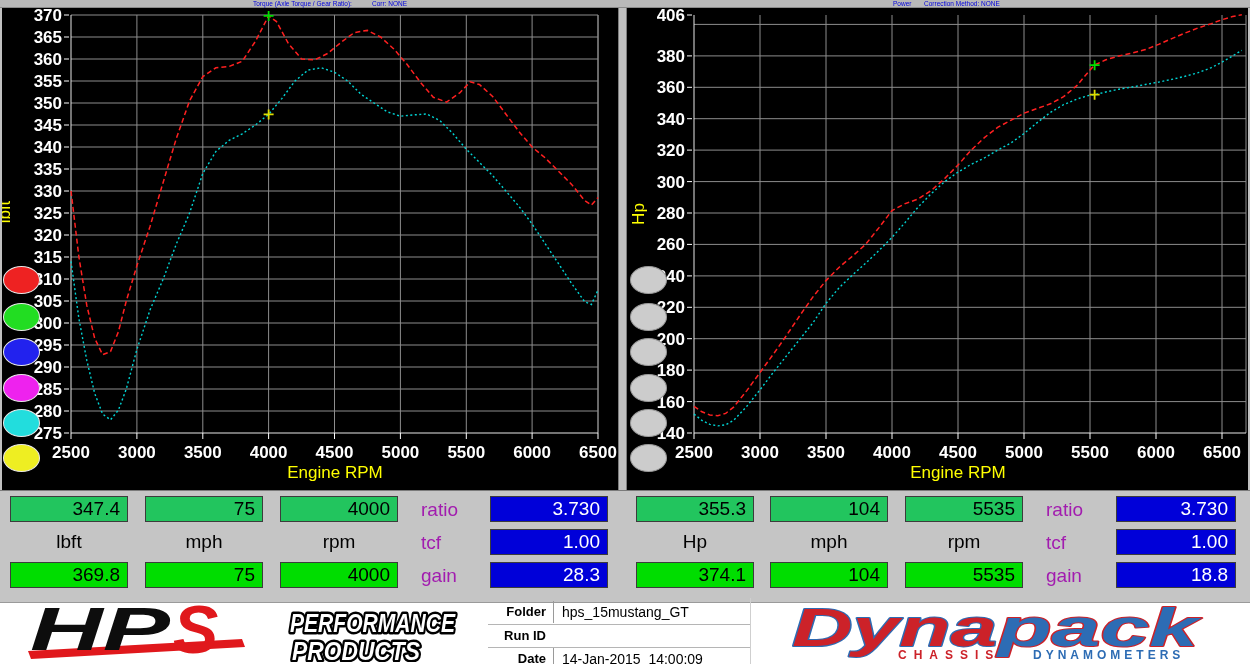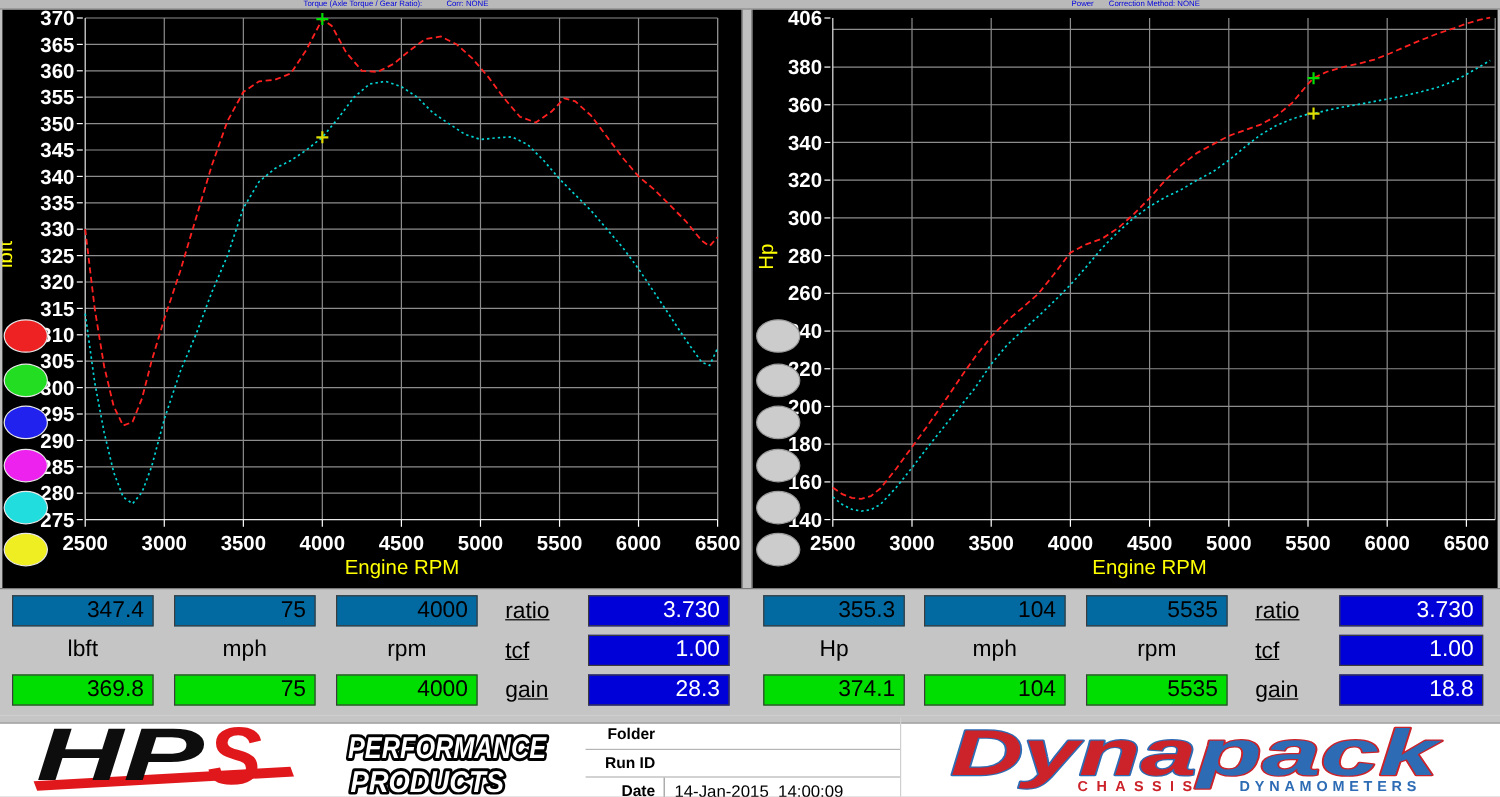--- a/index.html
+++ b/index.html
@@ -17,25 +17,25 @@
   .win-edge{position:absolute;top:0;width:2px;height:490px;background:#c0c0c0;z-index:4;}
   .legend-btn{position:absolute;width:37px;height:28px;border-radius:50%;box-sizing:border-box;z-index:6;}
   .tick{fill:#ffffff;font:700 17px "Liberation Sans",sans-serif;}
   .axis-title{fill:#ffff00;font:400 17px "Liberation Sans",sans-serif;}
 
   
   .readouts{position:absolute;left:0;top:490px;width:1250px;height:106px;background:#c5c5c5;
             border-top:1px solid #7a7a7a;box-sizing:border-box;}
   .ro-box{position:absolute;width:118px;height:26px;border:1px solid #3c3c3c;box-sizing:border-box;
           font-size:19px;line-height:24px;text-align:right;padding-right:7px;color:#000;}
-  .yellow{background:#0369a1;padding-left:30px;}
+  .yellow{background:#22c55e;padding-left:30px;}
   .green{background:#00dd00;}
   .bluebox{background:#0000d9;color:#fff;}
   .ro-unit{position:absolute;width:118px;font-size:19px;text-align:center;color:#000;}
-  .ro-param{position:absolute;font-size:19px;color:#000000;text-decoration:underline;}
+  .ro-param{position:absolute;font-size:19px;color:#a21caf;}
 
   
   .footer{position:absolute;left:0;top:596px;width:1250px;height:68px;background:#ffffff;}
   .footer-topstrip{position:absolute;left:0;top:0;width:1250px;height:7px;background:#c5c5c5;
                    border-bottom:1px solid #9a9a9a;box-sizing:border-box;}
   .logo-svg{position:absolute;top:2px;}
   .info-panel{position:absolute;left:488px;top:2px;width:262px;height:66px;border-right:1px solid #cfcfcf;}
   .info-row{position:absolute;left:0;width:262px;height:22px;line-height:22px;}
   .info-row.sep{border-top:1px solid #b5b5b5;}
   .info-label{position:absolute;left:0;width:58px;text-align:right;font-weight:700;font-size:13px;color:#000;}
@@ -292,20 +292,21 @@
       <polygon points="8,53 222,41 225,49 11,61" fill="#e0181c"></polygon>
       <text x="10" y="52" textLength="140" lengthAdjust="spacingAndGlyphs" font-family="Liberation Sans, sans-serif" font-size="62" font-weight="900" font-style="italic" fill="#0d0d0d">HP</text>
       <text x="153" y="55" font-family="Liberation Sans, sans-serif" font-size="68" font-weight="900" font-style="italic" fill="#e0181c">S</text>
       <text x="270" y="34" textLength="165" lengthAdjust="spacingAndGlyphs" font-family="Liberation Sans, sans-serif" font-size="25" font-weight="900" font-style="italic" fill="#ffffff" stroke="#000000" stroke-width="5" paint-order="stroke" stroke-linejoin="round">PERFORMANCE</text>
       <text x="272" y="62" textLength="128" lengthAdjust="spacingAndGlyphs" font-family="Liberation Sans, sans-serif" font-size="25" font-weight="900" font-style="italic" fill="#ffffff" stroke="#000000" stroke-width="5" paint-order="stroke" stroke-linejoin="round">PRODUCTS</text>
     </svg>
 
     <div class="info-panel">
       <div class="info-row" style="top:3px">
         <span class="info-label">Folder</span>
+        <span class="info-value">hps_15mustang_GT</span>
       </div>
       <div class="info-row sep" style="top:26px">
         <span class="info-label">Run ID</span>
       </div>
       <div class="info-row sep" style="top:49px">
         <span class="info-label">Date</span>
         <span class="info-value">14-Jan-2015  14:00:09</span>
       </div>
     </div>
 

